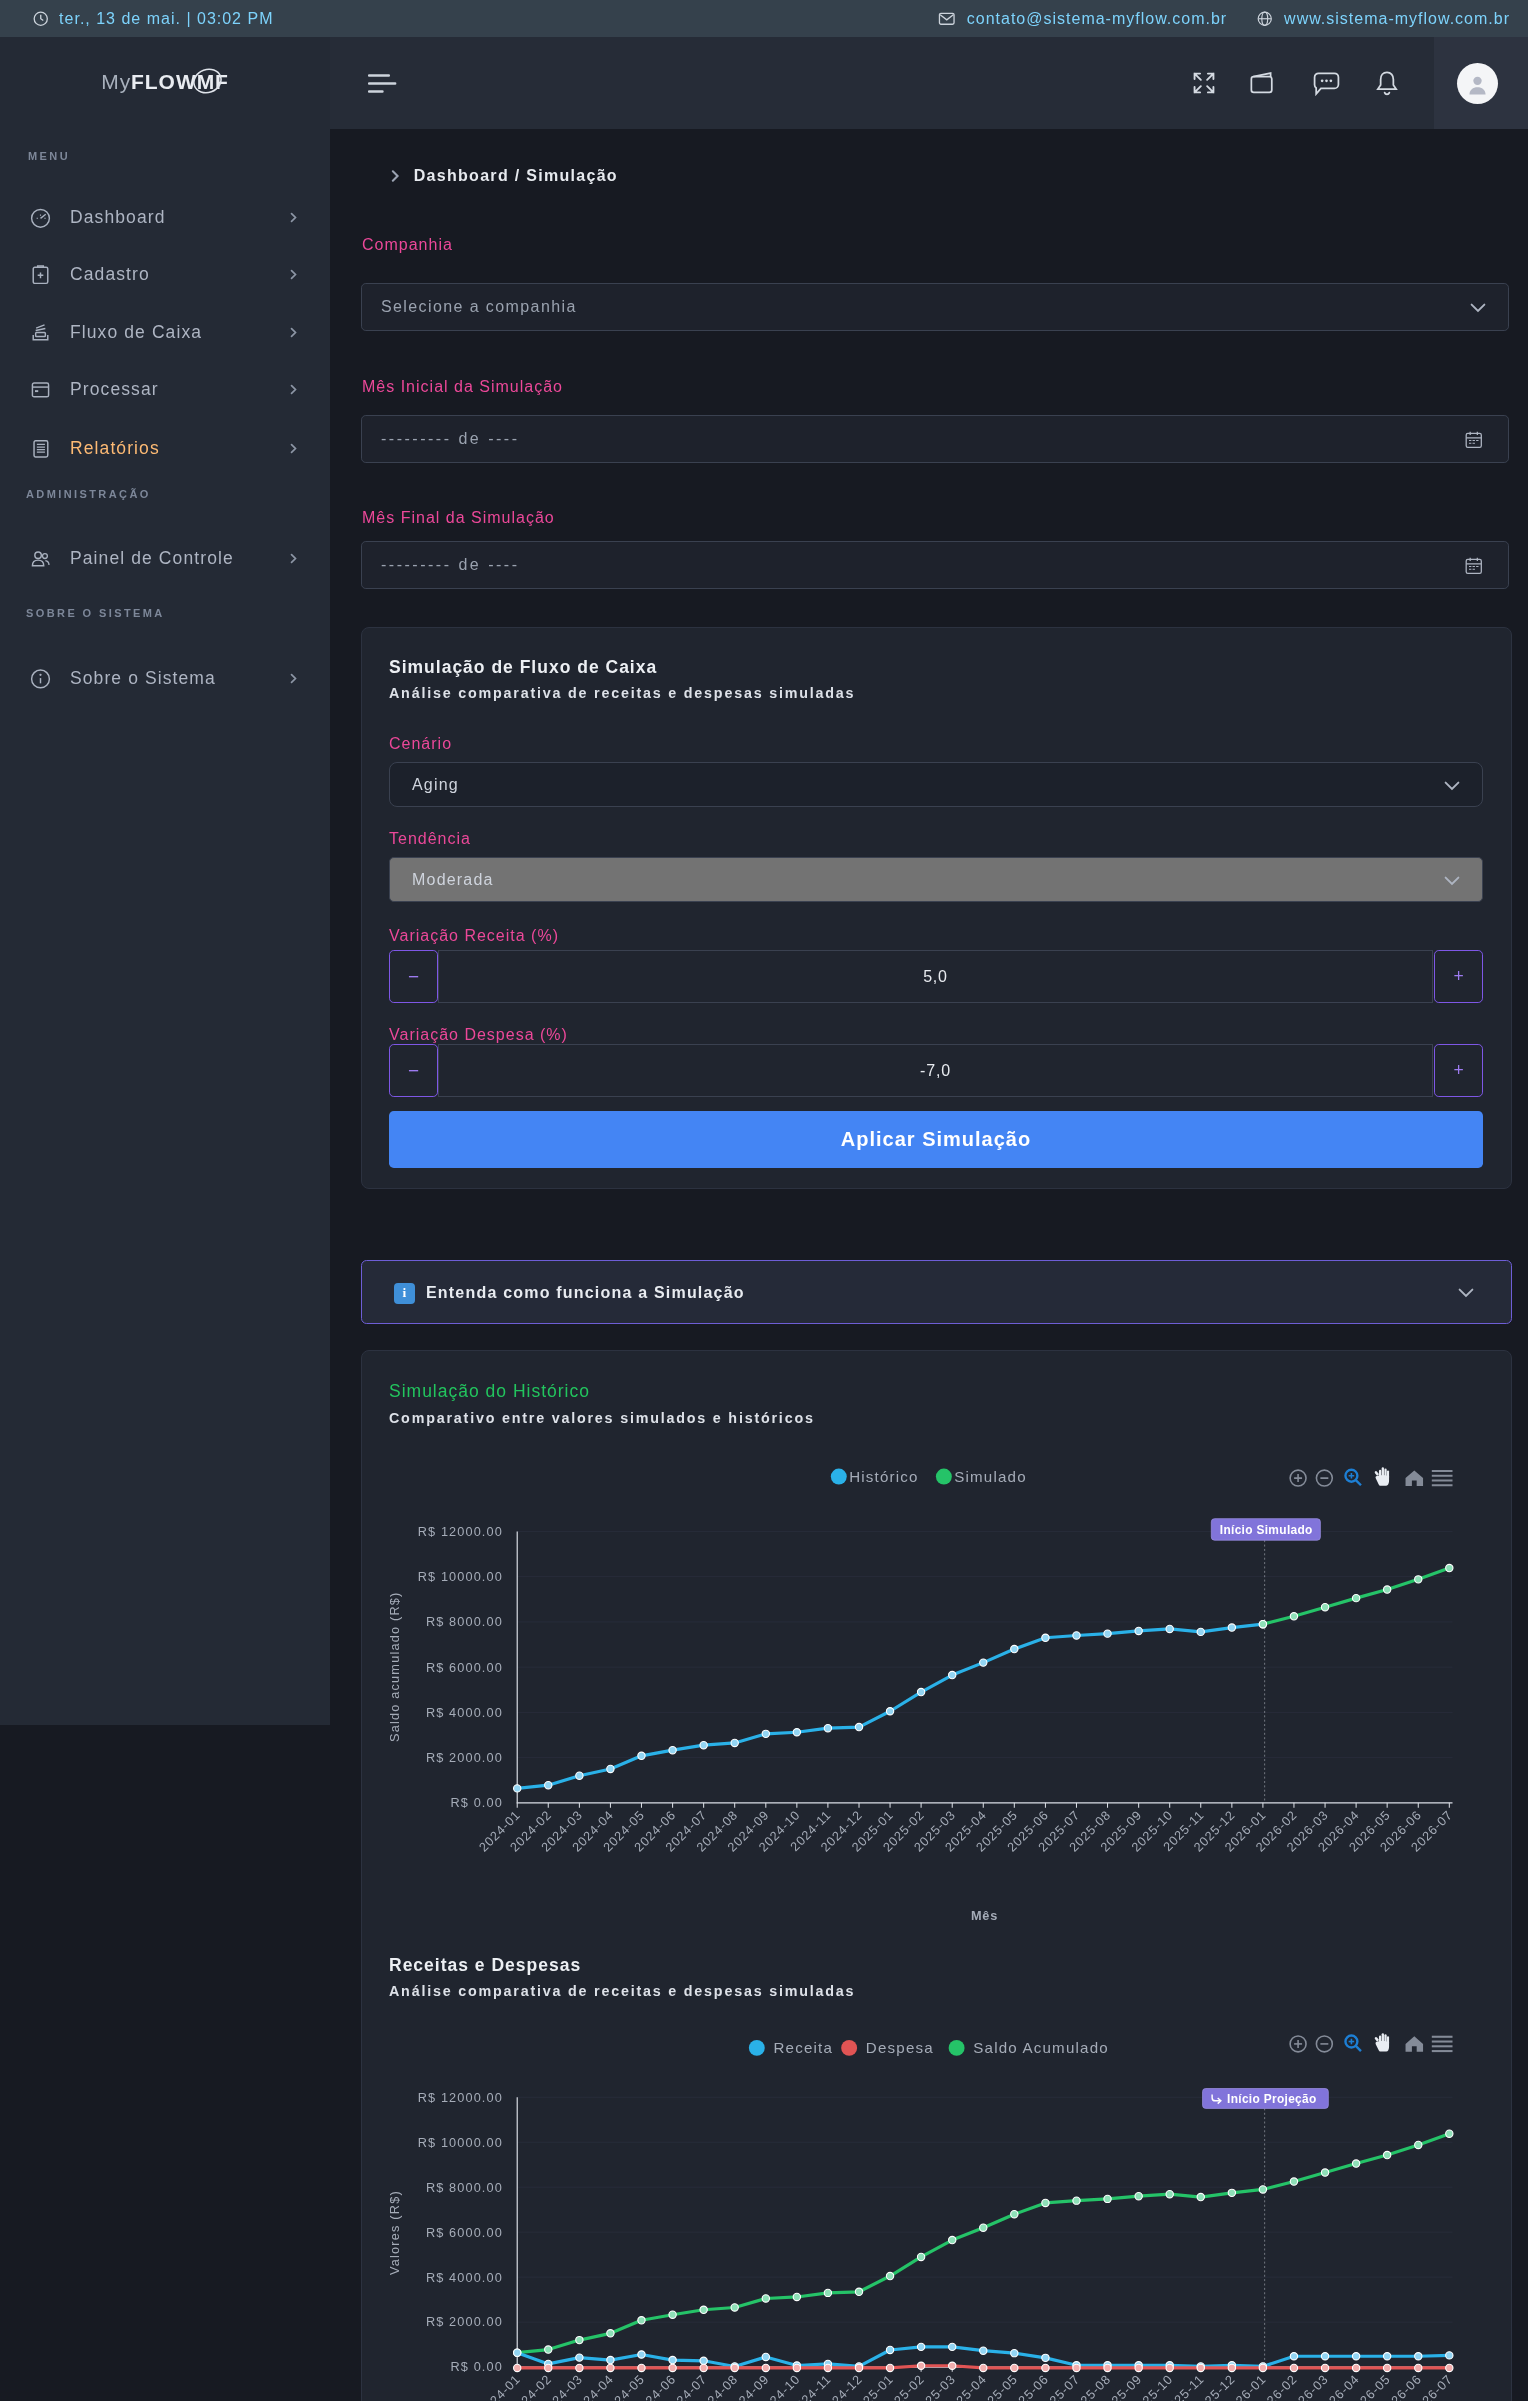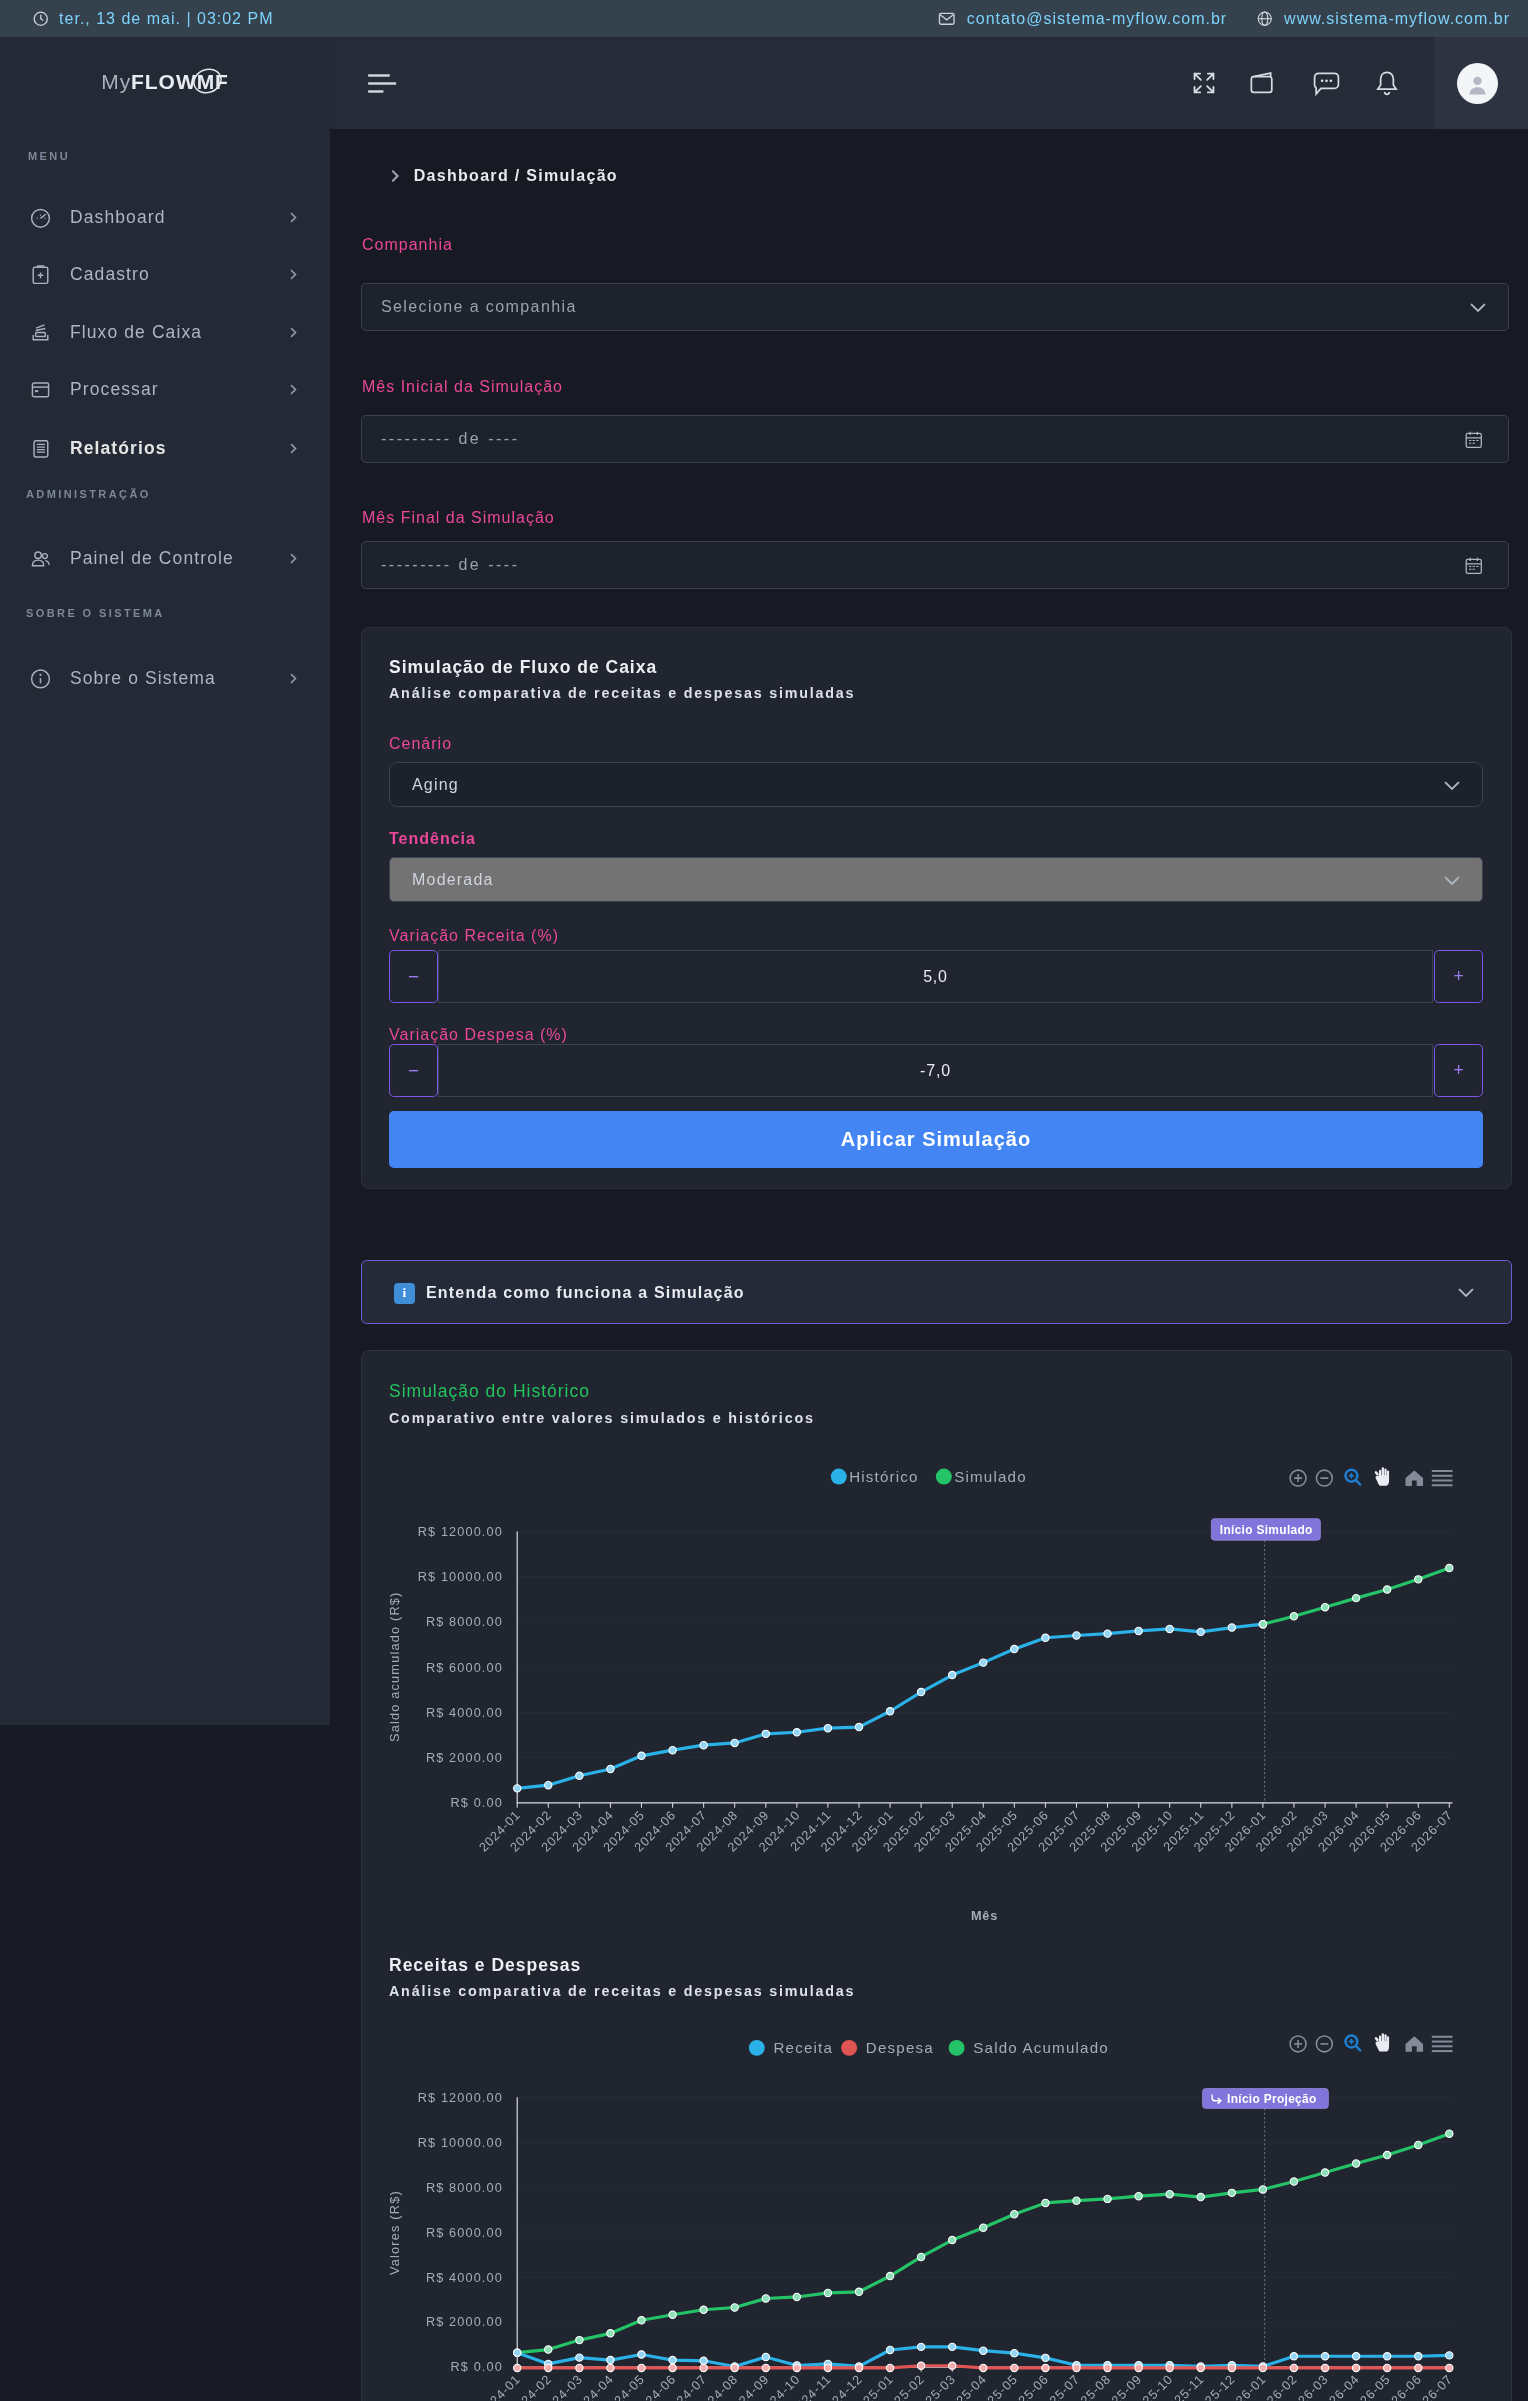--- a/index.html
+++ b/index.html
@@ -121,21 +121,21 @@
     <div class="abs" style="left:70px;top:10.4px;font-size:17.5px;color:#aeb5c3;line-height:21px;letter-spacing:1.1px;">Processar</div>
     <svg class="abs ic" style="left:288px;top:15px;" width="11" height="11" viewBox="0 0 14 14" fill="none" stroke="#8c95a5" stroke-width="2.2" stroke-linecap="round">
         <path d="M4.5 2l5 5-5 5"></path>
       </svg>
   </div>
   <div class="abs" style="left:0;top:391px;width:330px;height:41px;">
     <svg class="abs ic" style="left:30px;top:10.4px;" width="21" height="21" viewBox="0 0 26 26" fill="none" stroke="#a9b1bf" stroke-width="1.8">
         <rect x="5" y="3.5" width="17" height="20" rx="2"></rect>
         <path d="M8.5 8h10M8.5 11.2h10M8.5 14.4h10M8.5 17.6h10" stroke-width="1.6"></path>
       </svg>
-    <div class="abs" style="left:70px;top:10.4px;font-size:17.5px;color:#e5e5e5;line-height:21px;letter-spacing:1.1px;font-weight:bold;">Relatórios</div>
+    <div class="abs" style="left:70px;top:10.4px;font-size:17.5px;color:#fdba74;line-height:21px;letter-spacing:1.1px;">Relatórios</div>
     <svg class="abs ic" style="left:288px;top:15px;" width="11" height="11" viewBox="0 0 14 14" fill="none" stroke="#8c95a5" stroke-width="2.2" stroke-linecap="round">
         <path d="M4.5 2l5 5-5 5"></path>
       </svg>
   </div>
   <div class="abs" style="left:26px;top:451px;font-size:11px;font-weight:bold;letter-spacing:2.4px;color:#7d8799;">ADMINISTRAÇÃO</div>
   <div class="abs" style="left:0;top:501px;width:330px;height:41px;">
     <svg class="abs ic" style="left:30px;top:10.4px;" width="21" height="21" viewBox="0 0 26 26" fill="none" stroke="#a9b1bf" stroke-width="1.8">
         <circle cx="10" cy="9" r="4"></circle>
         <circle cx="18.5" cy="10" r="3" stroke-width="1.6"></circle>
         <path d="M3 22c0-4.5 3-7 7-7s7 2.5 7 7z"></path>
@@ -200,21 +200,21 @@
   <div class="abs" style="left:27px;top:57px;font-size:14.3px;font-weight:bold;letter-spacing:1.8px;color:#dde1e8;">Análise comparativa de receitas e despesas simuladas</div>
 
   <div class="abs lbl" style="left:27px;top:107px;">Cenário</div>
   <div class="abs" style="left:27px;top:134px;width:1094px;height:45px;background:#1c212b;border:0.8px solid #3a4150;border-radius:8px;">
     <span class="abs" style="left:22px;top:12.7px;font-size:16px;letter-spacing:1.2px;color:#cfd4dd;">Aging</span>
     <svg class="abs ic" style="right:22px;top:18.3px;" width="16" height="9.6" viewBox="0 0 20 12" fill="none" stroke="#aeb5c2" stroke-width="2.4" stroke-linecap="round">
         <path d="M2 2l8 8 8-8"></path>
       </svg>
   </div>
 
-  <div class="abs lbl" style="left:27px;top:202px;font-weight:bold;">Tendência</div>
+  <div class="abs lbl" style="left:27px;top:202px;">Tendência</div>
   <div class="abs" style="left:27px;top:229px;width:1094px;height:45px;background:#737373;border:0.8px solid #3a4150;border-radius:4.8px;">
     <span class="abs" style="left:22px;top:12.7px;font-size:16px;letter-spacing:1.2px;color:#cfd4dd;">Moderada</span>
     <svg class="abs ic" style="right:22px;top:18.3px;" width="16" height="9.6" viewBox="0 0 20 12" fill="none" stroke="#aeb5c2" stroke-width="2.4" stroke-linecap="round">
         <path d="M2 2l8 8 8-8"></path>
       </svg>
   </div>
 
   <div class="abs lbl" style="left:27px;top:299px;">Variação Receita (%)</div>
   <div class="abs" style="left:27px;top:322px;width:1094px;height:53px;">
     <div class="abs" style="left:0;top:0;width:49px;height:53px;border:1.2px solid #7e57e6;border-radius:4.8px;color:#9d7bf0;font-size:19px;display:flex;align-items:center;justify-content:center;">−</div>

